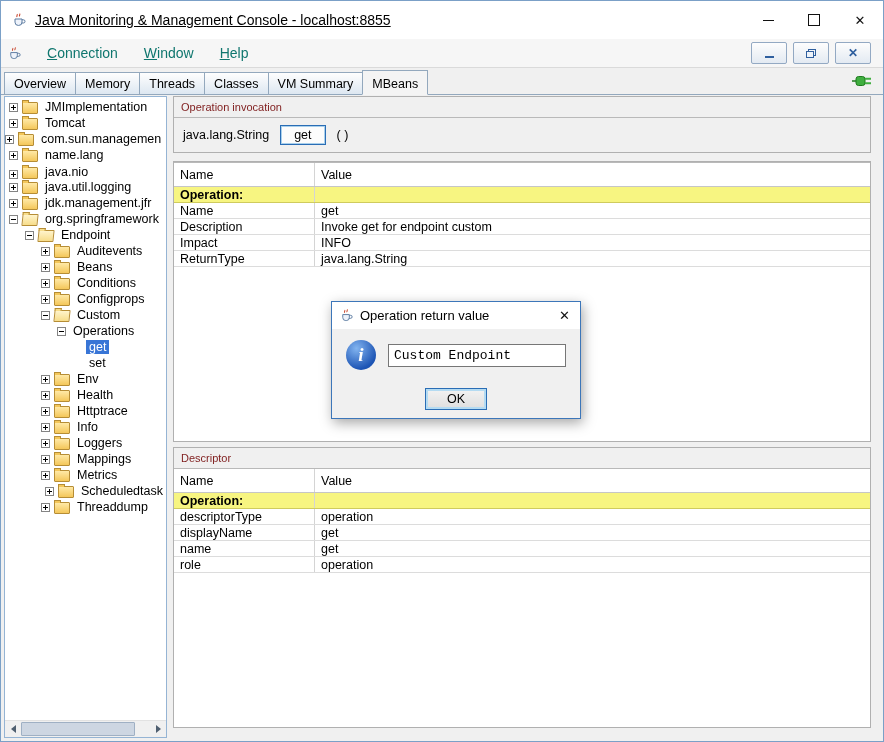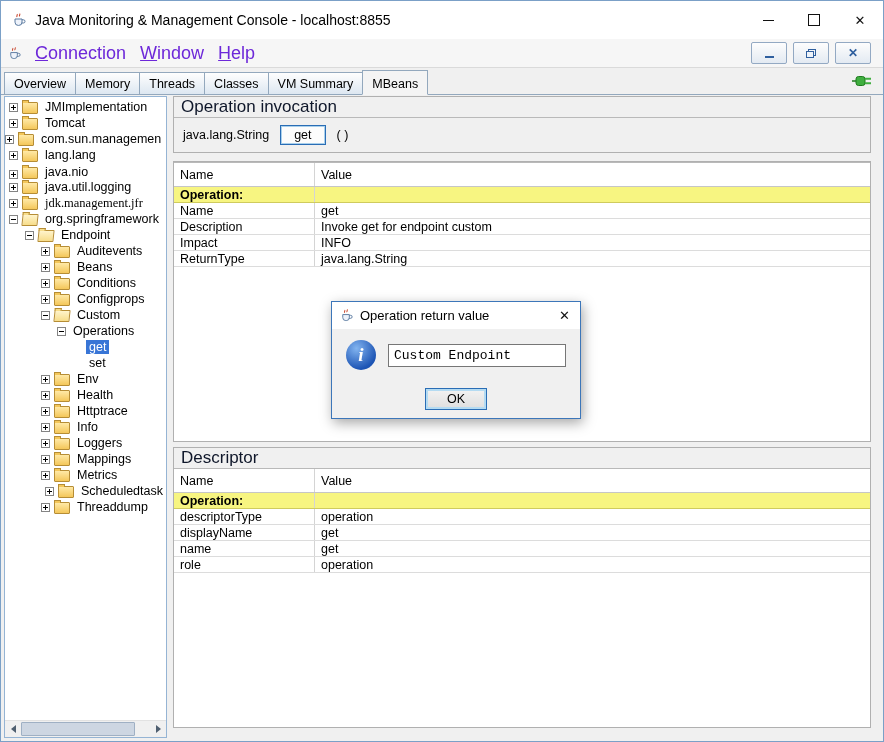--- a/index.html
+++ b/index.html
@@ -2,30 +2,30 @@
 <html><head>
 <meta charset="utf-8">
 <style>
   html,body{margin:0;padding:0;}
   body{width:884px;height:742px;font-family:"Liberation Sans",sans-serif;background:#888;}
   .window{position:relative;width:884px;height:742px;background:#f0f0f0;border:1px solid #7ba0c7;box-sizing:border-box;overflow:hidden;}
 
   
   .titlebar{height:38px;background:#ffffff;display:flex;align-items:center;}
   .titlebar .cup{margin-left:10px;flex:none;}
-  .win-title{margin-left:8px;font-size:14px;color:#000;white-space:nowrap;}
+  .win-title{margin-left:8px;font-size:14px;color:#000;white-space:nowrap;text-decoration:underline;}
   .win-controls{margin-left:auto;display:flex;height:100%;}
   .win-btn{width:46px;height:100%;display:flex;align-items:center;justify-content:center;color:#111;font-size:13px;cursor:default;}
   .glyph-min{width:11px;border-top:1px solid #111;display:block;}
   .glyph-max{width:10px;height:10px;border:1px solid #111;display:block;}
 
   
   .menubar{height:28px;display:flex;align-items:center;background:#f6f6f6;border-bottom:1px solid #dadada;padding-left:6px;}
   .menubar .cup{flex:none;margin-right:6px;}
-  .menu-item{display:inline-block;padding:4px 7px;font-size:18px;color:#6d28d9;}
+  .menu-item{display:inline-block;padding:4px 7px;font-size:14px;color:#0f766e;margin-left:12px;}
   .menu-item::first-letter{text-decoration:underline;}
   .frame-controls{margin-left:auto;margin-right:12px;display:flex;gap:6px;}
   .frame-btn{width:34px;height:20px;border:1px solid #93a9c3;background:linear-gradient(#fdfdfd,#e3eaf2);display:flex;align-items:center;justify-content:center;border-radius:2px;}
   .fr-min{width:9px;height:7px;border-bottom:2px solid #2f5f9e;display:block;}
   .fr-restore{position:relative;width:10px;height:9px;display:block;}
   .fr-restore::before{content:"";position:absolute;top:0;right:0;width:6px;height:5px;border:1px solid #2f5f9e;}
   .fr-restore::after{content:"";position:absolute;bottom:0;left:0;width:6px;height:5px;border:1px solid #2f5f9e;background:#eef3f9;}
   .fr-close{color:#2f5f9e;font-weight:bold;font-size:12px;line-height:1;}
 
   
@@ -56,21 +56,21 @@
   .hscroll{position:absolute;left:0;right:0;bottom:0;height:16px;background:#f0f0f0;border-top:1px solid #e2e2e2;display:flex;align-items:center;}
   .sb-arrow{width:16px;height:16px;display:flex;align-items:center;justify-content:center;flex:none;}
   .tri-left{width:0;height:0;border-top:4px solid transparent;border-bottom:4px solid transparent;border-right:5px solid #4f5f70;}
   .tri-right{width:0;height:0;border-top:4px solid transparent;border-bottom:4px solid transparent;border-left:5px solid #4f5f70;}
   .sb-thumb{width:112px;height:12px;background:#cdd6e2;border:1px solid #9fb0c4;border-radius:1px;flex:none;}
   .sb-track{flex:1;}
 
   
   .main{position:absolute;left:172px;top:3px;right:12px;bottom:3px;}
   .panel{position:absolute;left:0;right:0;border:1px solid #b0b0b0;background:#f0f0f0;display:flex;flex-direction:column;box-sizing:border-box;}
-  .panel-title{height:20px;line-height:20px;padding-left:7px;font-size:17px;color:#0f172a;flex:none;}
+  .panel-title{height:20px;line-height:20px;padding-left:7px;font-size:11px;color:#7f1d1d;flex:none;}
   .panel-body{flex:1;border-top:1px solid #b9b9b9;position:relative;overflow:hidden;}
   .op-panel{top:0;height:57px;}
   .op-body{display:flex;align-items:center;padding-left:9px;gap:11px;font-size:12.5px;background:#f0f0f0;}
   .get-btn{font:12.5px "Liberation Sans",sans-serif;padding:2px 13px;background:#fcfcfc;border:1px solid #2a6db5;box-shadow:inset 0 0 0 1px #a9d0ec;cursor:default;}
   .info-panel{top:65px;height:281px;}
   .desc-panel{top:351px;bottom:10px;}
   .panel-body.white{background:#fff;}
 
   .jtable{font-size:12.5px;}
   .thead{display:flex;height:24px;background:#fff;border-bottom:1px solid #c6c6c6;box-sizing:border-box;}
@@ -168,33 +168,33 @@
             <span class="tree-label">Tomcat</span>
           </div>
           <div class="tree-row" style="padding-left: 0; text-align: right;">
             <span class="expander plus"></span>
             <span class="node-icon folder"></span>
             <span class="tree-label">com.sun.managemen</span>
           </div>
           <div class="tree-row" style="padding-left: 4px;">
             <span class="expander plus"></span>
             <span class="node-icon folder"></span>
-            <span class="tree-label">lang.lang</span>
+            <span class="tree-label">name.lang</span>
           </div>
           <div class="tree-row" style="padding-left: 4px; align-items: flex-end;">
             <span class="expander plus"></span>
             <span class="node-icon folder"></span>
             <span class="tree-label">java.nio</span>
           </div>
           <div class="tree-row" style="padding-left: 4px;">
             <span class="expander plus"></span>
             <span class="node-icon folder"></span>
             <span class="tree-label">java.util.logging</span>
           </div>
-          <div class="tree-row" style="padding-left: 4px; font-family: Liberation Serif, serif;">
+          <div class="tree-row" style="padding-left: 4px;">
             <span class="expander plus"></span>
             <span class="node-icon folder"></span>
             <span class="tree-label">jdk.management.jfr</span>
           </div>
           <div class="tree-row" style="padding-left: 4px;">
             <span class="expander minus"></span>
             <span class="node-icon folder-open"></span>
             <span class="tree-label">org.springframework</span>
           </div>
           <div class="tree-row" style="padding-left: 20px; text-align: right;">

